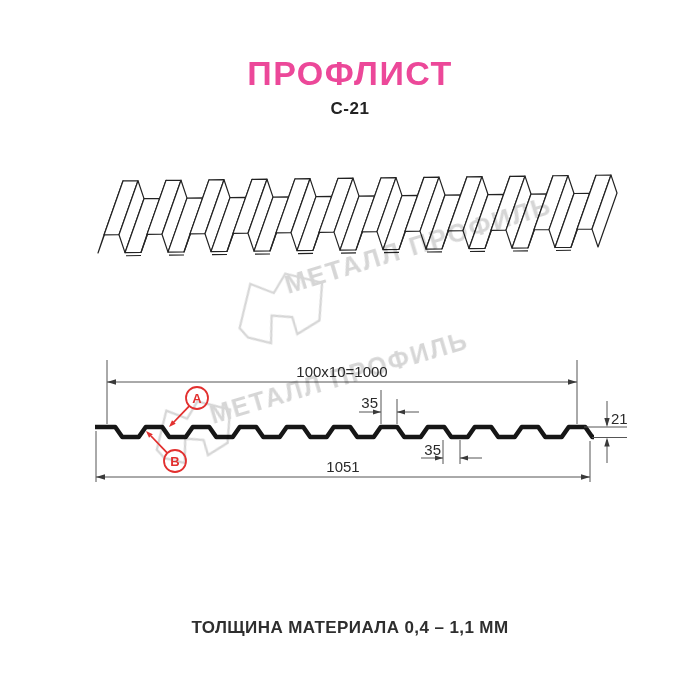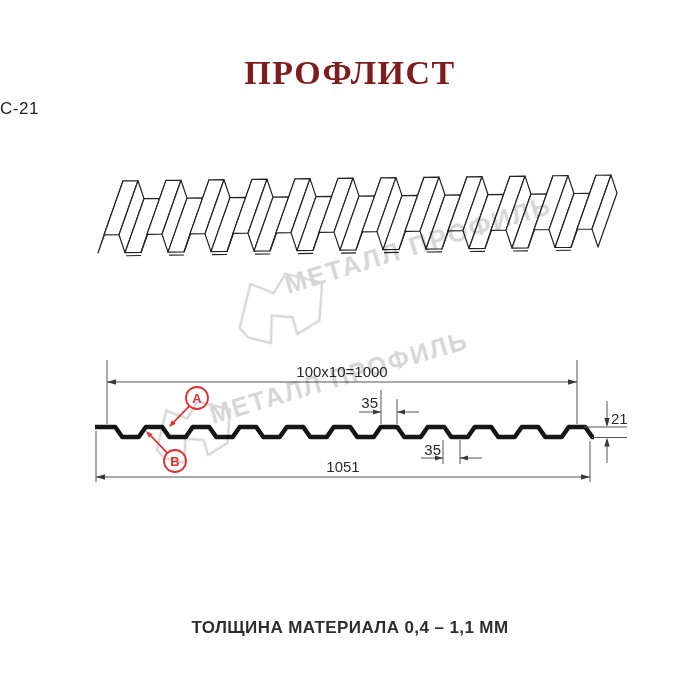--- a/index.html
+++ b/index.html
@@ -2,25 +2,25 @@
 <html><head>
 <meta charset="utf-8">
 <style>
   html,body{margin:0;padding:0;}
   body{
     width:700px;height:700px;background:#ffffff;position:relative;overflow:hidden;
     font-family:"Liberation Sans", sans-serif;
   }
   .title{
     position:absolute;left:0;top:54px;width:700px;text-align:center;
-    font-size:34px;font-weight:800;letter-spacing:1.5px;color:#7f1d1d;font-family:Liberation Serif, serif;
+    font-size:34px;font-weight:800;letter-spacing:1.5px;color:#ec4899;
   }
   .subtitle{
-    position:absolute;left:0;top:99px;width:700px;
-    font-size:17px;font-weight:400;letter-spacing:0.5px;color:#222222;
+    position:absolute;left:0;top:99px;width:700px;text-align:center;
+    font-size:17px;font-weight:700;letter-spacing:0.5px;color:#222222;
   }
   .footer{
     position:absolute;left:0;top:618px;width:700px;text-align:center;
     font-size:17px;font-weight:700;letter-spacing:0.4px;color:#2e2e2e;
   }
   svg{position:absolute;left:0;top:0;}
   .wm{mix-blend-mode:multiply;}
   .wm text{font-family:"Liberation Sans",sans-serif;font-weight:700;font-size:26px;letter-spacing:2px;fill:#d6d6d6;}
   .dimtxt{font-family:"Liberation Sans",sans-serif;font-size:15px;fill:#2a2a2a;}
   .redtxt{font-family:"Liberation Sans",sans-serif;font-size:13px;font-weight:700;fill:#e2302f;}

